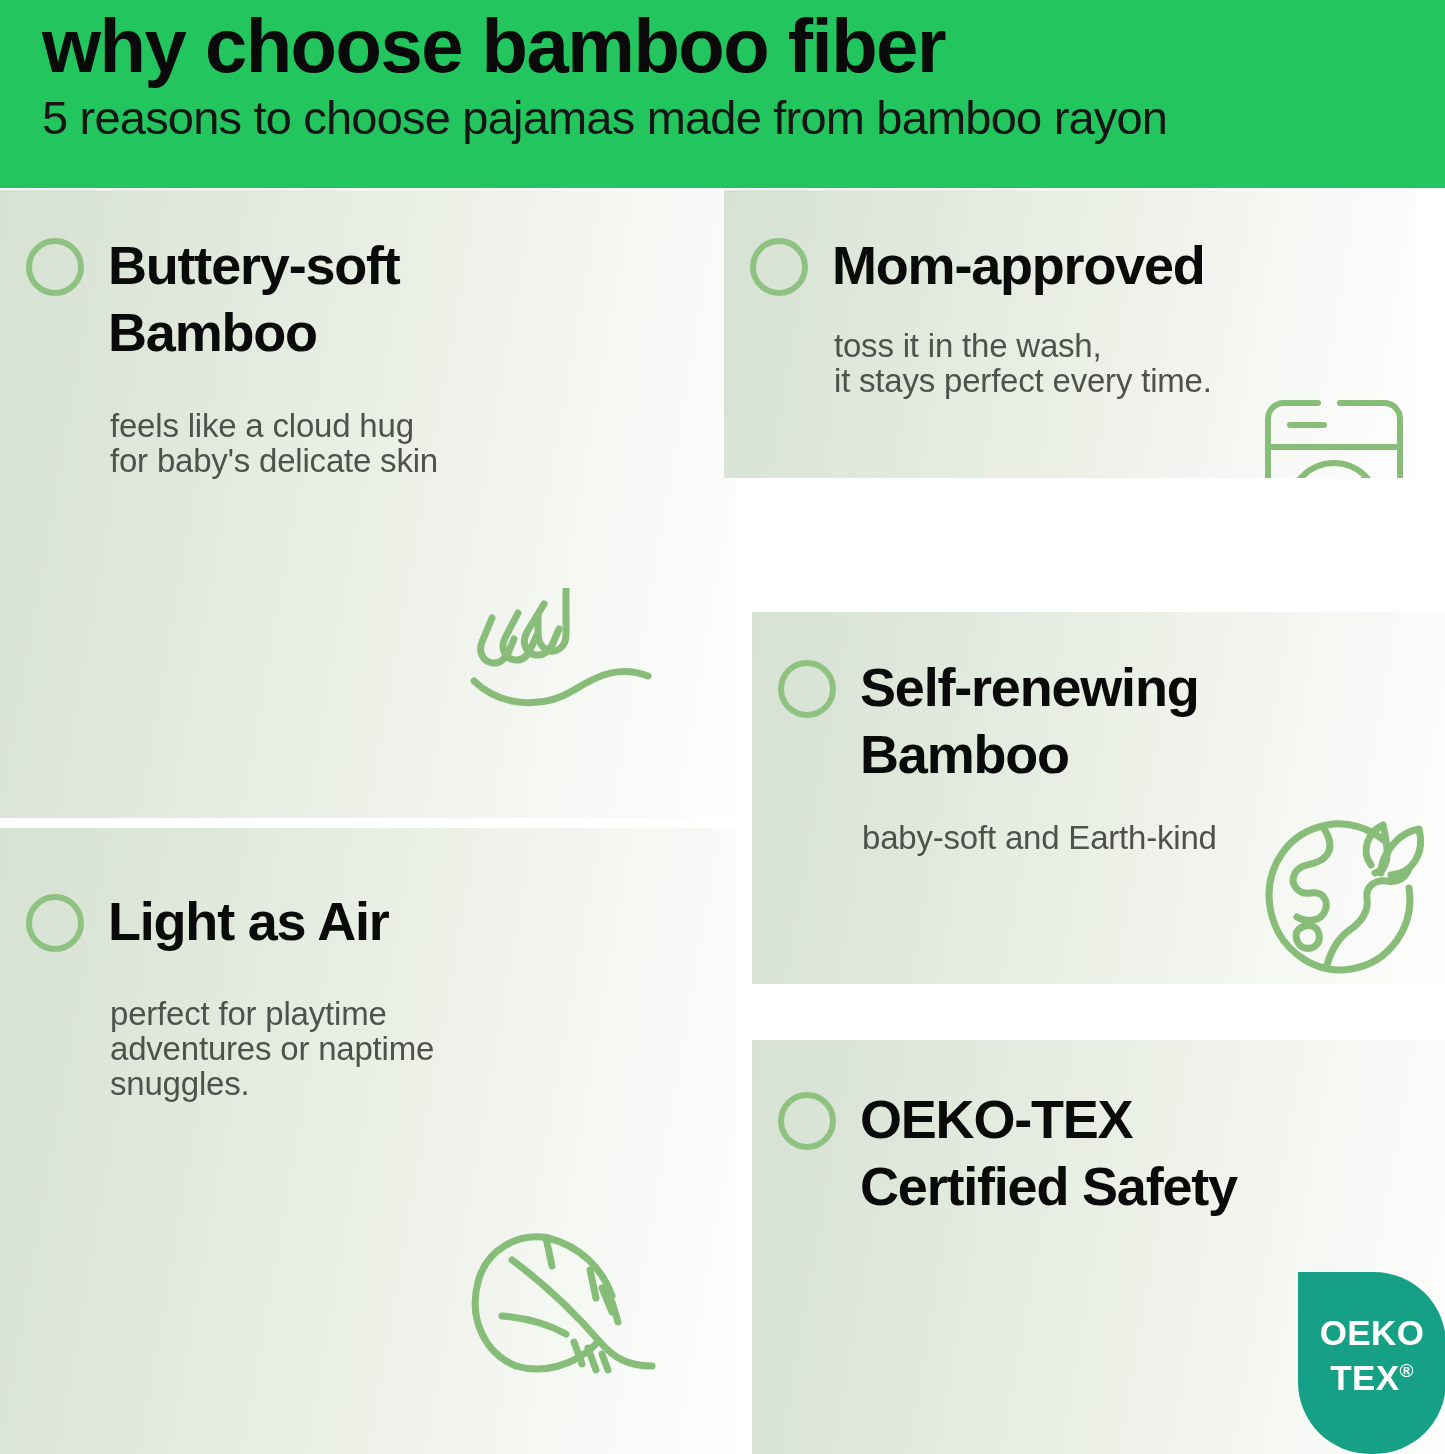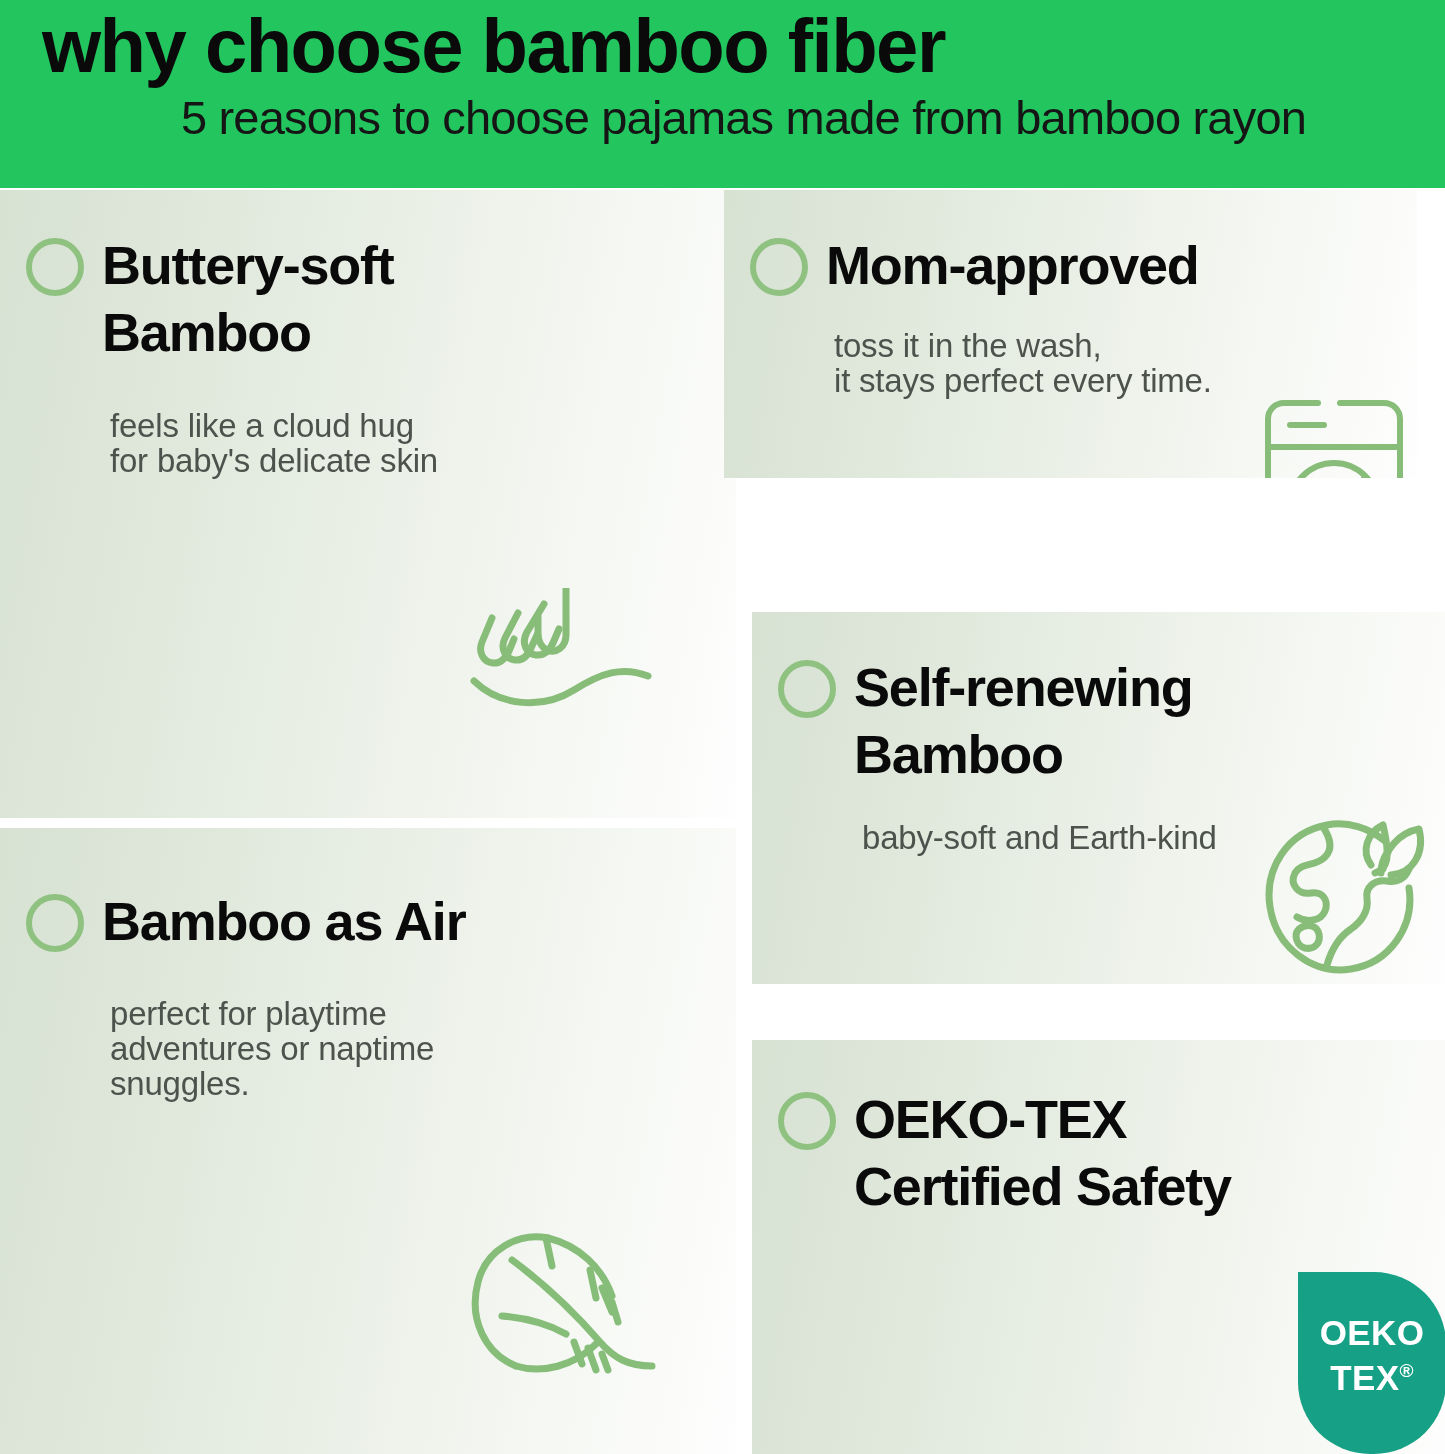--- a/index.html
+++ b/index.html
@@ -35,21 +35,20 @@
     white-space: nowrap;
   }
   .subtitle {
     font-size: 47px;
     font-weight: 400;
     line-height: 56px;
     letter-spacing: -0.8px;
     color: #151515;
     white-space: nowrap;
     margin-top: 2px;
-    text-align: center;
   }
 
   
   .card {
     position: absolute;
     background-image: linear-gradient(100deg,
         #d7e2d3 0%,
         #dde6d9 18%,
         #e5ece1 38%,
         #eef2ea 58%,
@@ -63,20 +62,21 @@
   .card-2 { left: 724px; top: 190px; width: 693px; height: 288px; }
   .card-3 { left: 752px; top: 612px; width: 693px; height: 372px; }
   .card-4 { left: 0;   top: 828px;  width: 736px; height: 626px; }
   .card-5 { left: 752px; top: 1040px; width: 693px; height: 480px; }
 
   
   .head-row {
     display: flex;
     align-items: flex-start;
     position: absolute;
+    gap: 6px;
   }
   .ring {
     flex: 0 0 auto;
     width: 58px;
     height: 58px;
     border: 6px solid #8fc281;
     border-radius: 50%;
     box-sizing: border-box;
     margin-top: 6px;
   }
@@ -207,21 +207,21 @@
       <path d="M114 58 C104 44 110 26 126 18 C134 52 130 62 118 66"></path>
       <path d="M126 62 C128 42 142 26 162 22 C168 46 156 66 134 68"></path>
       <path d="M130 46 C126 52 124 58 124 66"></path>
     </g>
   </svg>
 </div>
 
 <div class="card card-4">
   <div class="head-row" style="left:26px; top:60px;">
     <div class="ring"></div>
-    <div class="card-title">Bamboo as Air</div>
+    <div class="card-title">Light as Air</div>
   </div>
   <div class="card-body" style="left:110px; top:168px;">perfect for playtime
 adventures or naptime
 snuggles.</div>
 
   <svg class="icon-art feather-icon" viewBox="0 0 260 200" fill="none">
     <g stroke="#86bd79" stroke-width="7" stroke-linecap="round" stroke-linejoin="round">
       <path d="M86 22 C56 16 24 34 16 66 C6 104 24 138 54 150"></path>
       <path d="M86 22 C118 30 140 52 150 80"></path>
       <path d="M40 100 C64 102 86 108 104 118"></path>

